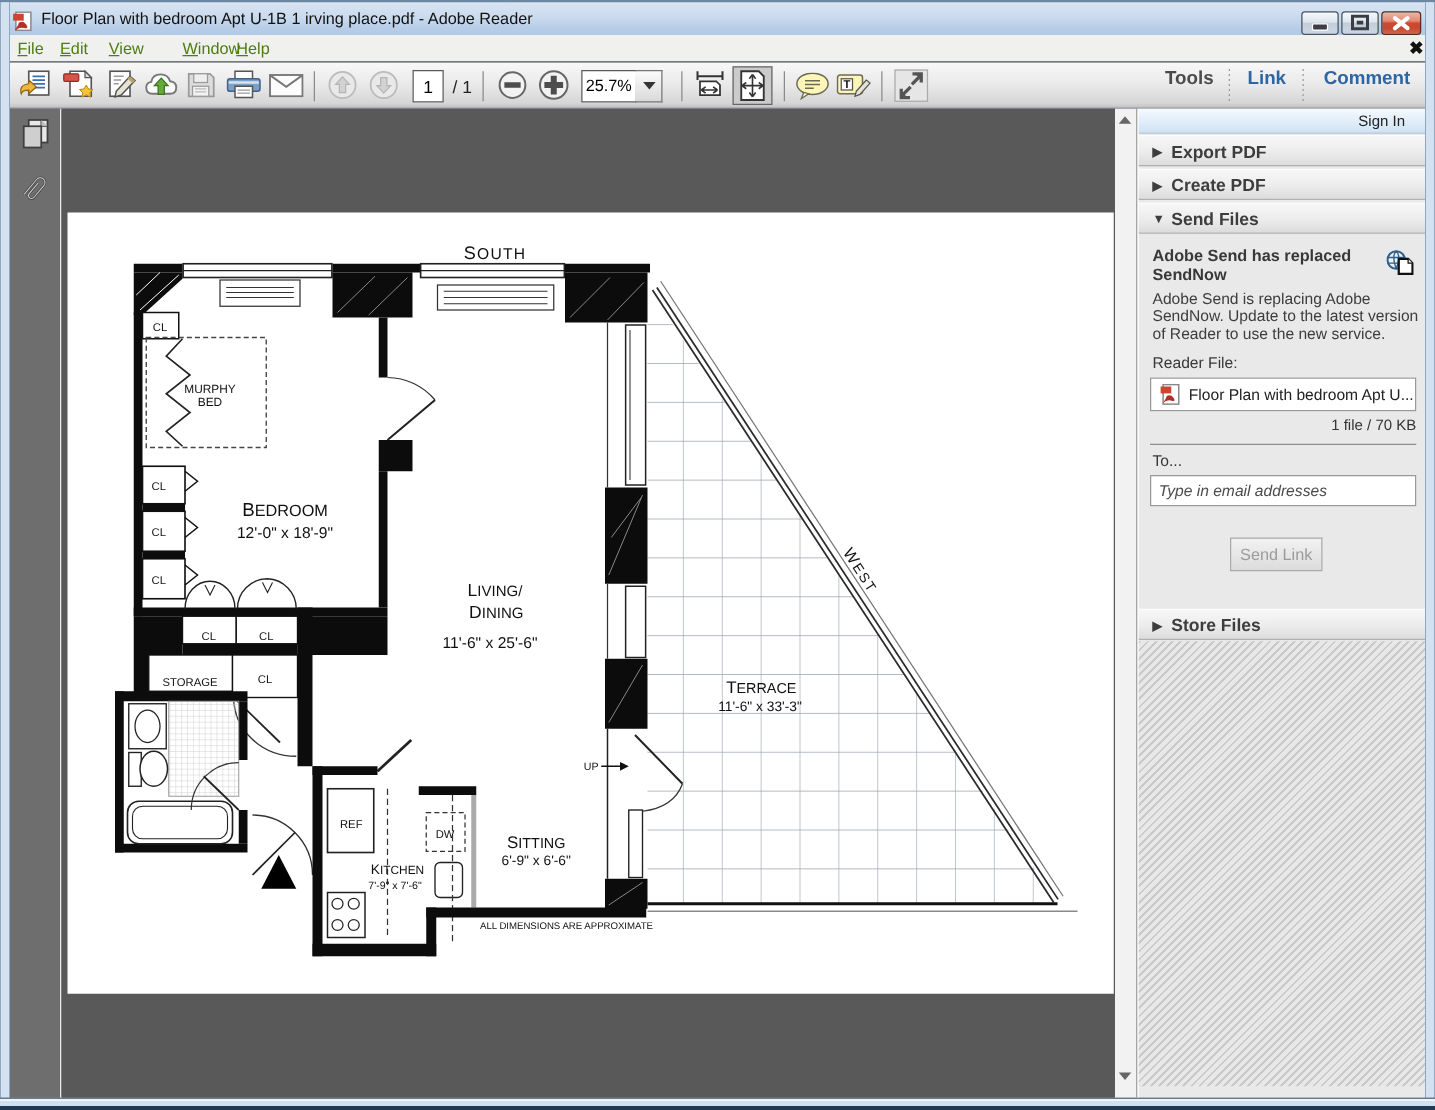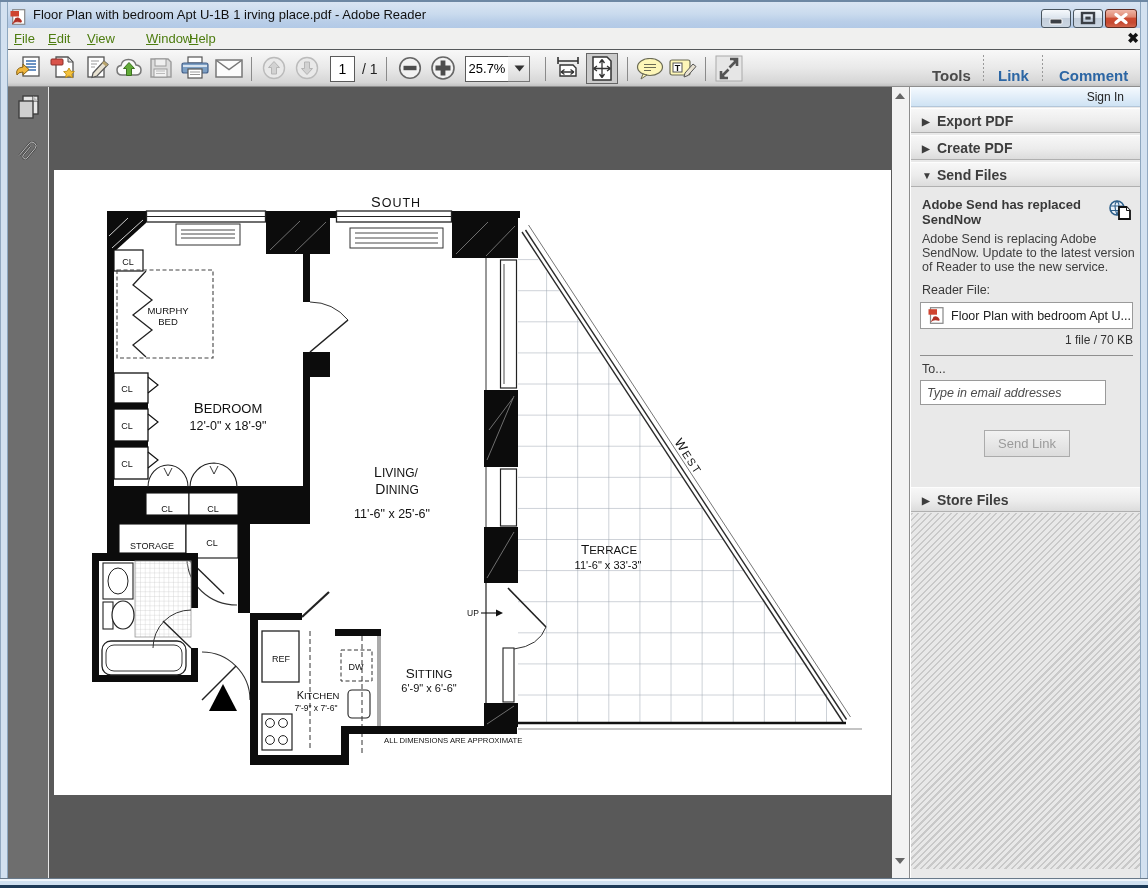--- a/index.html
+++ b/index.html
@@ -28,21 +28,21 @@
 #menu-close-x { position:absolute; right:1px; top:2px; font-size:14px; font-weight:bold; color:#111; }
 
 
 #toolbar { left:8px; top:49px; width:1132px; height:38px;
   border-top:1px solid #55585a;
   background:linear-gradient(#f8f8f8 0%, #e9e9e9 50%, #d6d6d6 90%, #c2c2c2 100%); border-bottom:1px solid #8e8e8e; }
 .tsep { position:absolute; top:7px; width:1px; height:24px; background:#8a8a8a; }
 .tsep-dot { position:absolute; top:5px; width:1px; height:28px;
   background:repeating-linear-gradient(#999 0 2px, transparent 2px 4px); }
 .tbtxt { position:absolute; font-size:14px; color:#222; }
-#tools-lbl,#sign-lbl,#comment-lbl { position:absolute; top:17px; font-size:15px; font-weight:bold; }
+#tools-lbl,#sign-lbl,#comment-lbl { position:absolute; top:4px; font-size:15px; font-weight:bold; }
 #tools-lbl { left:924px; color:#4b4b4b; }
 #sign-lbl { left:990px; color:#2c66a4; }
 #comment-lbl { left:1051px; color:#2c66a4; }
 .combo { position:absolute; background:#fff; border:1px solid #5a5a5a; }
 #pagebox { left:322px; top:6px; width:25px; height:26px; font-size:14px; text-align:center; line-height:24px; color:#000; }
 #pagecount { left:354px; top:11px; font-size:14px; color:#222; }
 #zoombox { left:457px; top:6px; width:44px; height:26px; font-size:13px; text-align:center; line-height:24px; color:#000; }
 #zoomdrop { left:500px; top:6px; width:22px; height:26px; border:1px solid #777; border-left:none;
   background:linear-gradient(#fbfbfb,#d9d9d9); }
 .icon { position:absolute; z-index:5; }
@@ -70,23 +70,23 @@
 
 .ptxt { position:absolute; left:922px; color:#383838; }
 #sf-title { top:197px; font-size:13px; font-weight:bold; line-height:15px; }
 #sf-para { top:233px; font-size:12.5px; line-height:13.8px; color:#3d3d3d; }
 #sf-select { top:283px; font-size:12.5px; }
 #filebox { left:920px; top:302px; width:213px; height:27px; background:#fff; border:1px solid #9a9a9a; }
 #filebox span { position:absolute; left:30px; top:6px; font-size:12.5px; color:#222; white-space:nowrap; }
 #filesize { left:0; top:333px; width:1133px; text-align:right; font-size:12px; color:#333; }
 #sf-hr { left:920px; top:355px; width:213px; height:1px; background:#8f8f8f; }
 #sf-to { top:362px; font-size:12.5px; }
-#emailbox { left:920px; top:380px; width:186px; height:25px; background:#fff; border:1px solid #9a9a9a; }
+#emailbox { left:920px; top:380px; width:213px; height:25px; background:#fff; border:1px solid #9a9a9a; }
 #emailbox span { position:absolute; left:6px; top:5px; font-size:12.5px; font-style:italic; color:#4c4c4c; }
-#sendlink { left:984px; top:430px; width:86px; height:27px; background:linear-gradient(#f2f2f2,#dcdcdc);
+#sendlink { left:984px; top:430px; width:74px; height:27px; background:linear-gradient(#f2f2f2,#dcdcdc);
   border:1px solid #ababab; font-size:13px; color:#9b9b9b; text-align:center; line-height:25px; }
 </style>
 </head>
 <body>
 <div class="abs" id="frame-top"></div>
 <div class="abs" id="titlebar"></div>
 <div class="abs" id="frame-left"></div>
 <div class="abs" id="frame-right"></div>
 <div class="abs" id="frame-bottom"></div>
 <div class="abs" id="title-text">Floor Plan with bedroom Apt U-1B 1 irving place.pdf - Adobe Reader</div>

